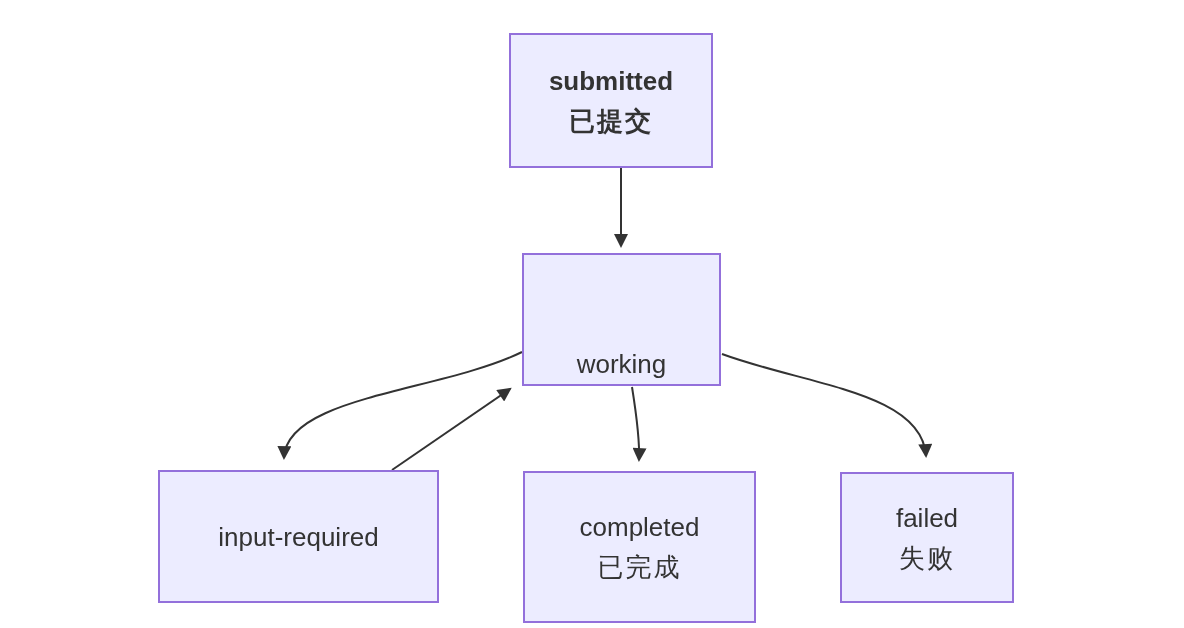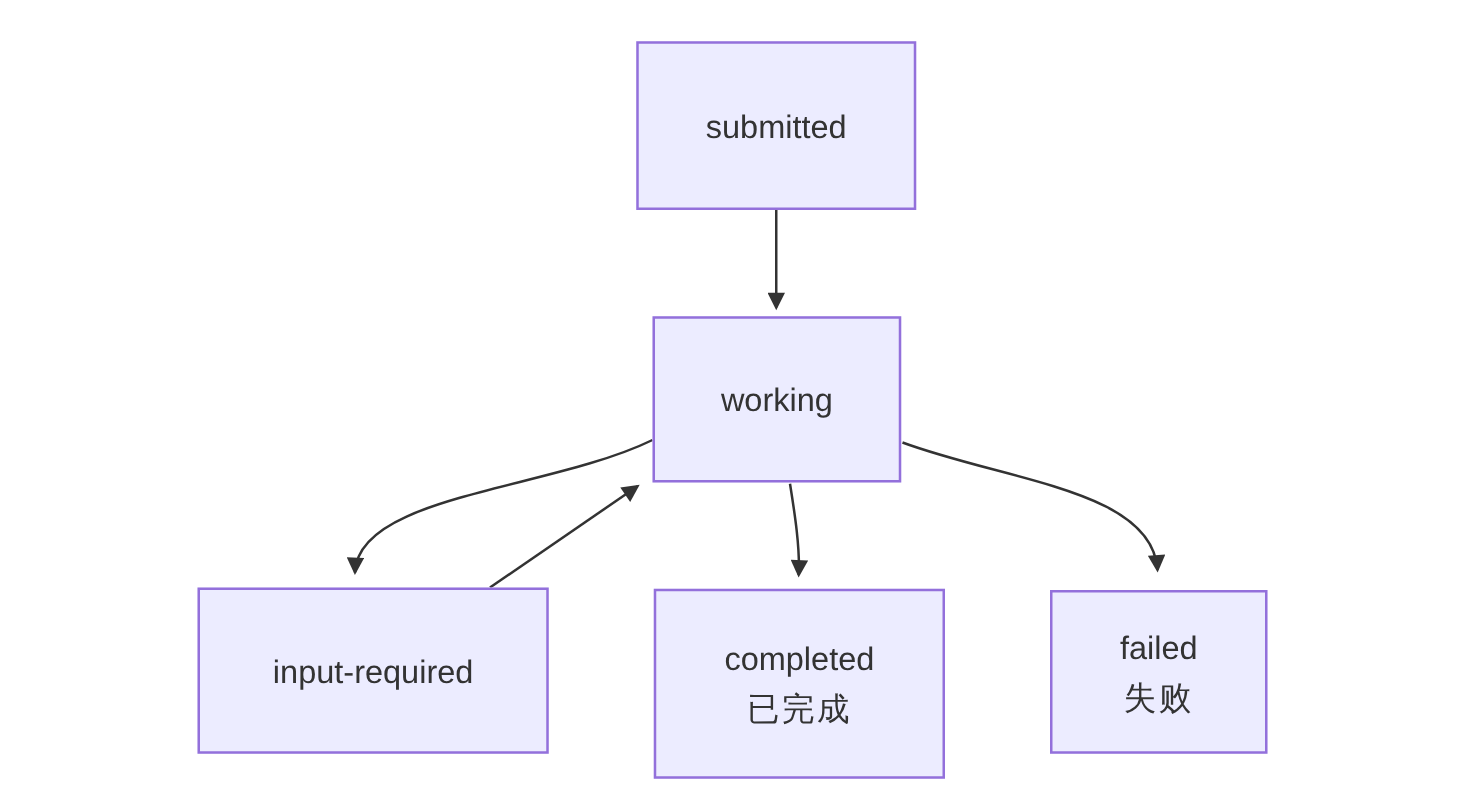--- a/index.html
+++ b/index.html
@@ -33,22 +33,22 @@
     flex-direction: column;
     align-items: center;
     justify-content: center;
     text-align: center;
     font-size: 26px;
     line-height: 40px;
   }
   .node .label-zh {
     letter-spacing: 2px;
   }
-  .node-submitted      { left: 509px; top: 33px;  width: 224px; height: 135px; }
-  .node-working        { left: 522px; top: 253px; width: 199px; height: 133px; }
+  .node-submitted      { left: 509px; top: 33px;  width: 204px; height: 135px; font-weight: bold; }
+  .node-working        { left: 522px; top: 253px; width: 199px; height: 133px; justify-content: flex-end; }
   .node-input-required { left: 158px; top: 470px; width: 281px; height: 133px; }
   .node-completed      { left: 523px; top: 471px; width: 233px; height: 152px; }
   .node-failed         { left: 840px; top: 472px; width: 174px; height: 131px; align-items: center; }
 </style>
 </head>
 <body>
 
 <div class="canvas">
 
   <svg class="edges" viewBox="0 0 1184 628" xmlns="http://www.w3.org/2000/svg">
@@ -61,20 +61,21 @@
       <path d="M621,168 L621,246" marker-end="url(#arrowhead)"></path>
       <path d="M522,352 C440,392 286,396 284,458" marker-end="url(#arrowhead)"></path>
       <path d="M392,470 L510,389" marker-end="url(#arrowhead)"></path>
       <path d="M632,387 C636,412 640,438 639,460" marker-end="url(#arrowhead)"></path>
       <path d="M722,354 C806,385 922,392 926,456" marker-end="url(#arrowhead)"></path>
     </g>
   </svg>
 
   <div class="node node-submitted">
     <span class="label-en">submitted</span>
+    <span class="label-zh">已提交</span>
   </div>
 
   <div class="node node-working">
     <span class="label-en">working</span>
   </div>
 
   <div class="node node-input-required">
     <span class="label-en">input-required</span>
   </div>
 

